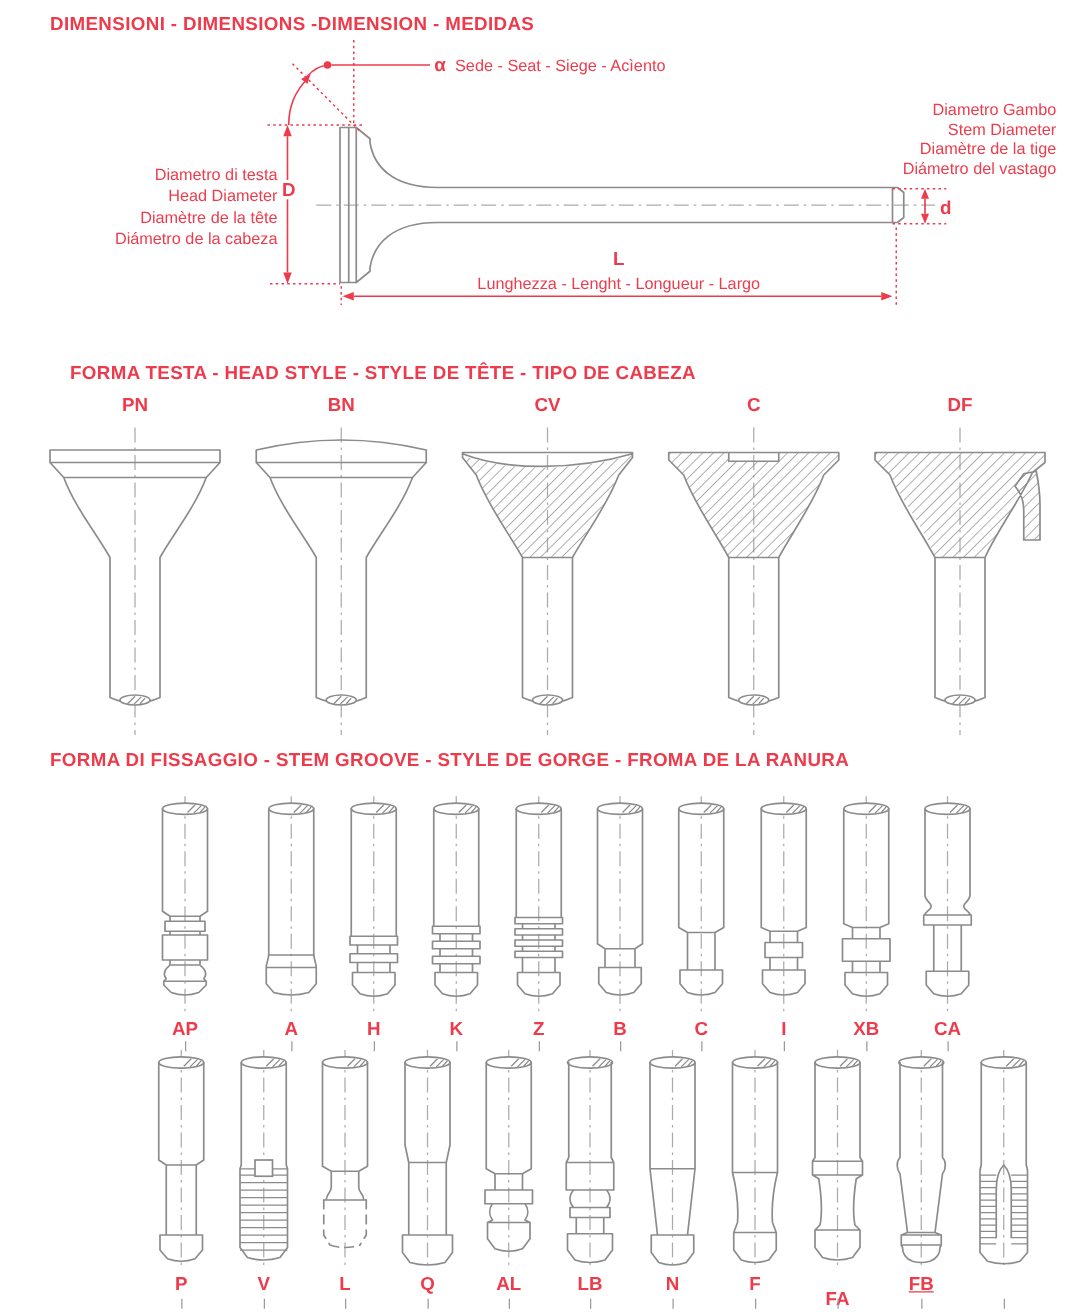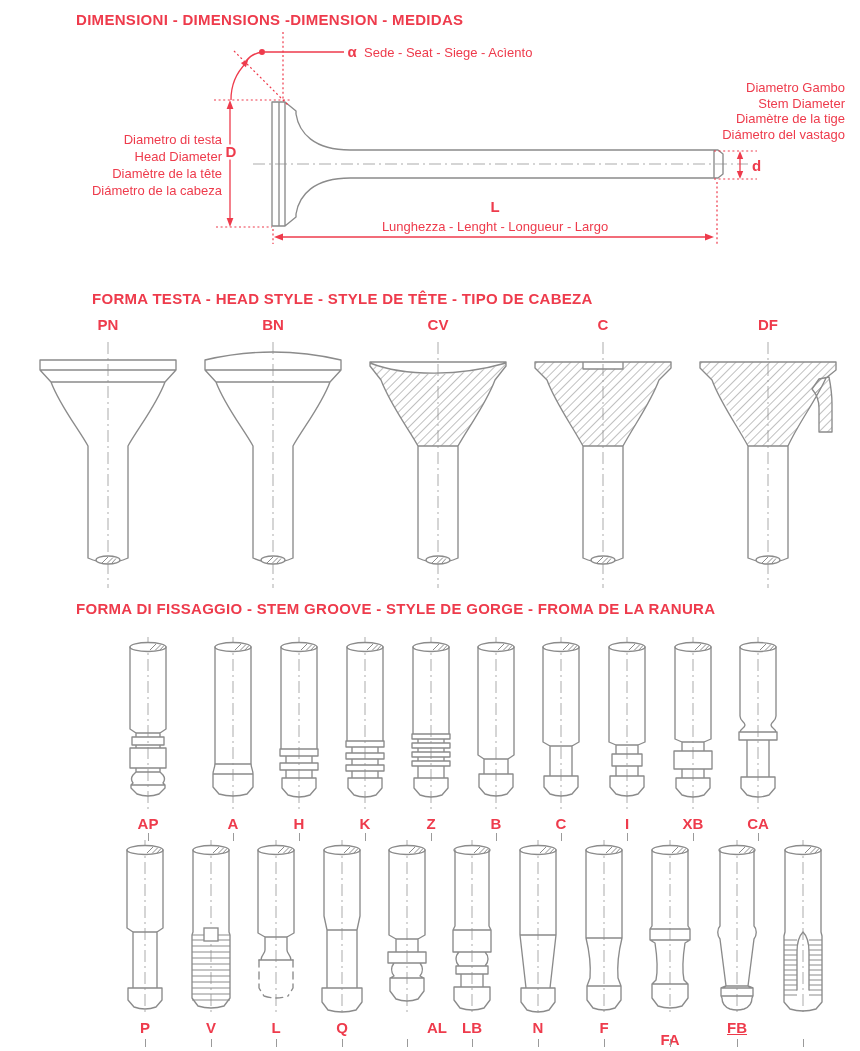--- a/index.html
+++ b/index.html
@@ -1,18 +1,18 @@
 <!DOCTYPE html>
 <html><head>
 <meta charset="utf-8">
 <style>
   html,body{margin:0;padding:0;background:#fff;}
   .page{position:relative;width:860px;height:1051px;background:#fff;overflow:hidden;
         font-family:"Liberation Sans",sans-serif;}
-  .sec-title{position:absolute;font-size:15px;font-weight:bold;color:#EE3B4C;letter-spacing:.3px;white-space:nowrap;margin-left:36px;}
+  .sec-title{position:absolute;font-size:15px;font-weight:bold;color:#EE3B4C;letter-spacing:.3px;white-space:nowrap;}
   .fig-label{position:absolute;width:80px;text-align:center;font-size:15px;font-weight:bold;color:#EE3B4C;}
   .tick{position:absolute;width:1px;height:8px;background:#9a9a9a;}
   svg{position:absolute;overflow:visible;}
   .g{stroke:#8b8b8b;fill:none;stroke-width:1.35;stroke-linejoin:round;stroke-linecap:round;}
   .gt{stroke:#8b8b8b;stroke-width:1;fill:none;}
   .cl{stroke:#ababab;stroke-width:1;fill:none;stroke-dasharray:12 4 2 4;}
   .red{stroke:#EE3B4C;fill:none;stroke-width:1.3;}
   .rdot{stroke:#EE3B4C;fill:none;stroke-width:1.2;stroke-dasharray:2 2.6;}
   .rfill{fill:#EE3B4C;stroke:none;}
   .ann{fill:#EE3B4C;font-size:13px;font-family:"Liberation Sans",sans-serif;}
@@ -329,21 +329,21 @@
     <path class="g" d="M14,10 V92 L13,96 V162 L19,169 Q32,173 45,169 L51,162 V96 L50,92 V10
                        M26,150 V112 Q26,98 32,92 Q38,98 38,112 V150"></path>
     <path class="gt" d="M13,100 H26 M13,105 H26 M13,110 H26 M13,115 H26 M13,120 H26 M13,125 H26 M13,130 H26 M13,135 H26 M13,140 H26 M13,145 H26 M13,150 H26 M13,155 H26
                         M38,100 H51 M38,105 H51 M38,110 H51 M38,115 H51 M38,120 H51 M38,125 H51 M38,130 H51 M38,135 H51 M38,140 H51 M38,145 H51 M38,150 H51 M38,155 H51"></path>
   </svg>
 
   <div class="fig-label" style="left:105px;top:1019px;">P</div>
   <div class="fig-label" style="left:171px;top:1019px;">V</div>
   <div class="fig-label" style="left:236px;top:1019px;">L</div>
   <div class="fig-label" style="left:302px;top:1019px;">Q</div>
-  <div class="fig-label" style="left:367px;top:1019px;text-align:right;">AL</div>
+  <div class="fig-label" style="left:367px;top:1019px;">AL</div>
   <div class="fig-label" style="left:432px;top:1019px;">LB</div>
   <div class="fig-label" style="left:498px;top:1019px;">N</div>
   <div class="fig-label" style="left:564px;top:1019px;">F</div>
   <div class="fig-label" style="left:630px;top:1019px;margin-top:12px;">FA</div>
   <div class="fig-label" style="left:697px;top:1019px;text-decoration:underline;">FB</div>
   <div class="fig-label" style="left:763px;top:1019px;margin-top:40px;">VA</div>
 
   <div class="tick" style="left:145px;top:1039px;"></div>
     <div class="tick" style="left:211px;top:1039px;"></div>
   <div class="tick" style="left:276px;top:1039px;"></div>

